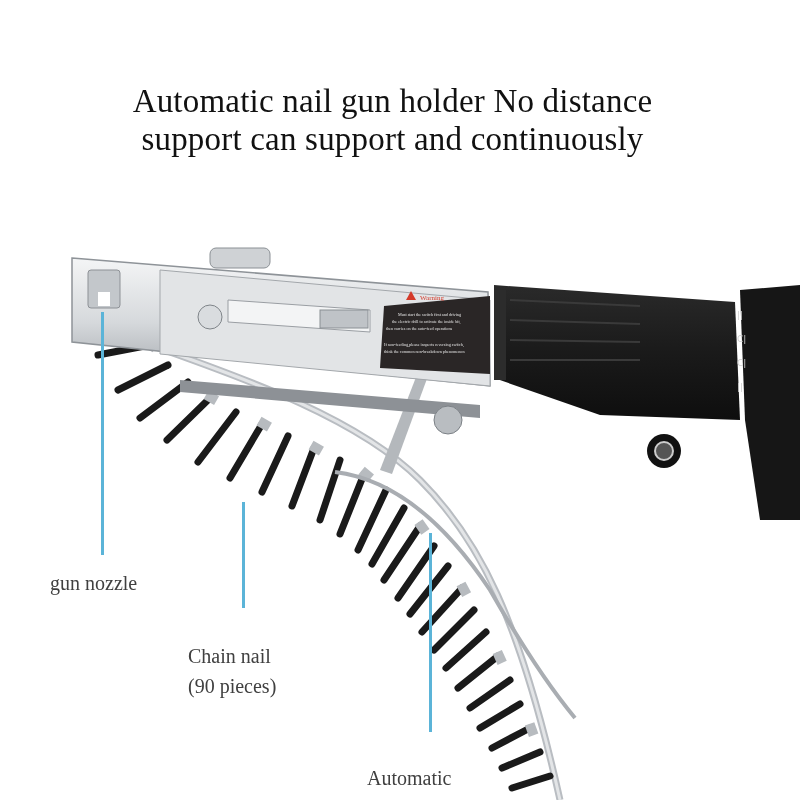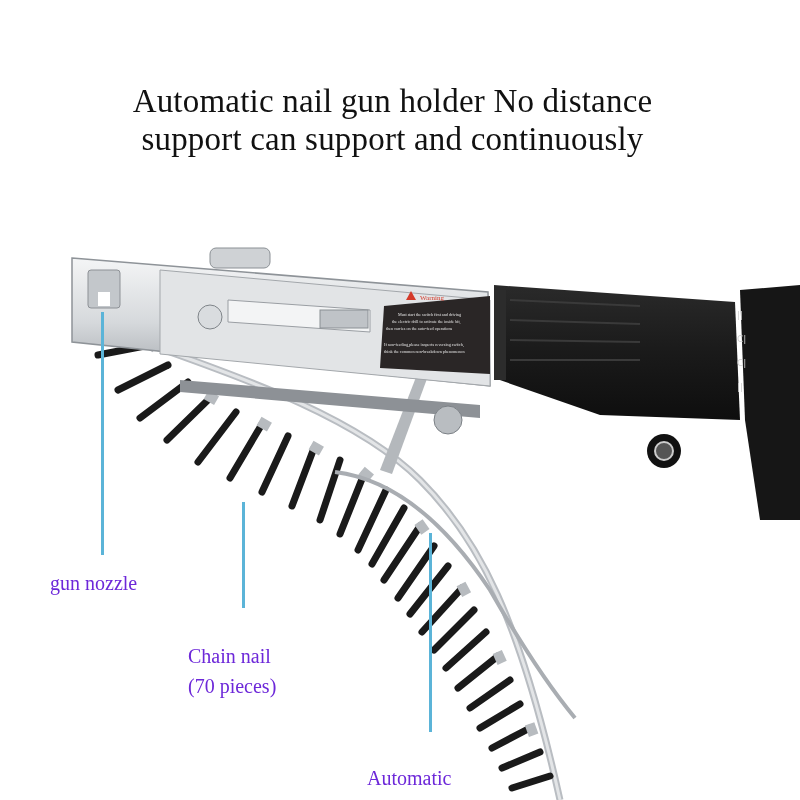--- a/index.html
+++ b/index.html
@@ -1,19 +1,19 @@
 <!DOCTYPE html>
 <html><head>
 <meta charset="utf-8">
 <style>
   html,body{margin:0;padding:0;background:#ffffff;}
   body{width:800px;height:800px;position:relative;overflow:hidden;font-family:"DejaVu Serif","Liberation Serif",serif;}
   .headline{position:absolute;left:0;top:82px;width:785px;text-align:center;color:#111;font-family:"Liberation Serif","DejaVu Serif",serif;font-size:33px;line-height:38px;letter-spacing:0.2px;}
   .headline div{white-space:nowrap;}
-  .label{position:absolute;color:#6d28d9;font-family:"Liberation Serif","DejaVu Serif",serif;font-size:20px;line-height:30px;white-space:nowrap;}
+  .label{position:absolute;color:#404040;font-family:"Liberation Serif","DejaVu Serif",serif;font-size:20px;line-height:30px;white-space:nowrap;}
   .leader{position:absolute;width:3px;background:#5bb4d8;}
   svg.art{position:absolute;left:0;top:0;}
 </style>
 </head>
 <body>
 
 <svg class="art" width="800" height="800" viewBox="0 0 800 800">
   <defs>
     <linearGradient id="metal" x1="0" y1="0" x2="0" y2="1">
       <stop offset="0" stop-color="#f4f5f6"></stop>
@@ -126,17 +126,17 @@
 
 <div class="leader" style="left:101px;top:312px;height:243px;"></div>
 <div class="leader" style="left:242px;top:502px;height:106px;"></div>
 <div class="leader" style="left:429px;top:533px;height:199px;"></div>
 
 <div class="label" style="left:50px;top:568px;">
   <div>gun nozzle</div>
 </div>
 <div class="label" style="left:188px;top:617px;margin-top:24px;">
   <div>Chain nail</div>
-  <div>(70 pieces)</div>
+  <div>(90 pieces)</div>
 </div>
 <div class="label" style="left:367px;top:763px;">
   <div>Automatic</div>
 </div>
 
 </body></html>

